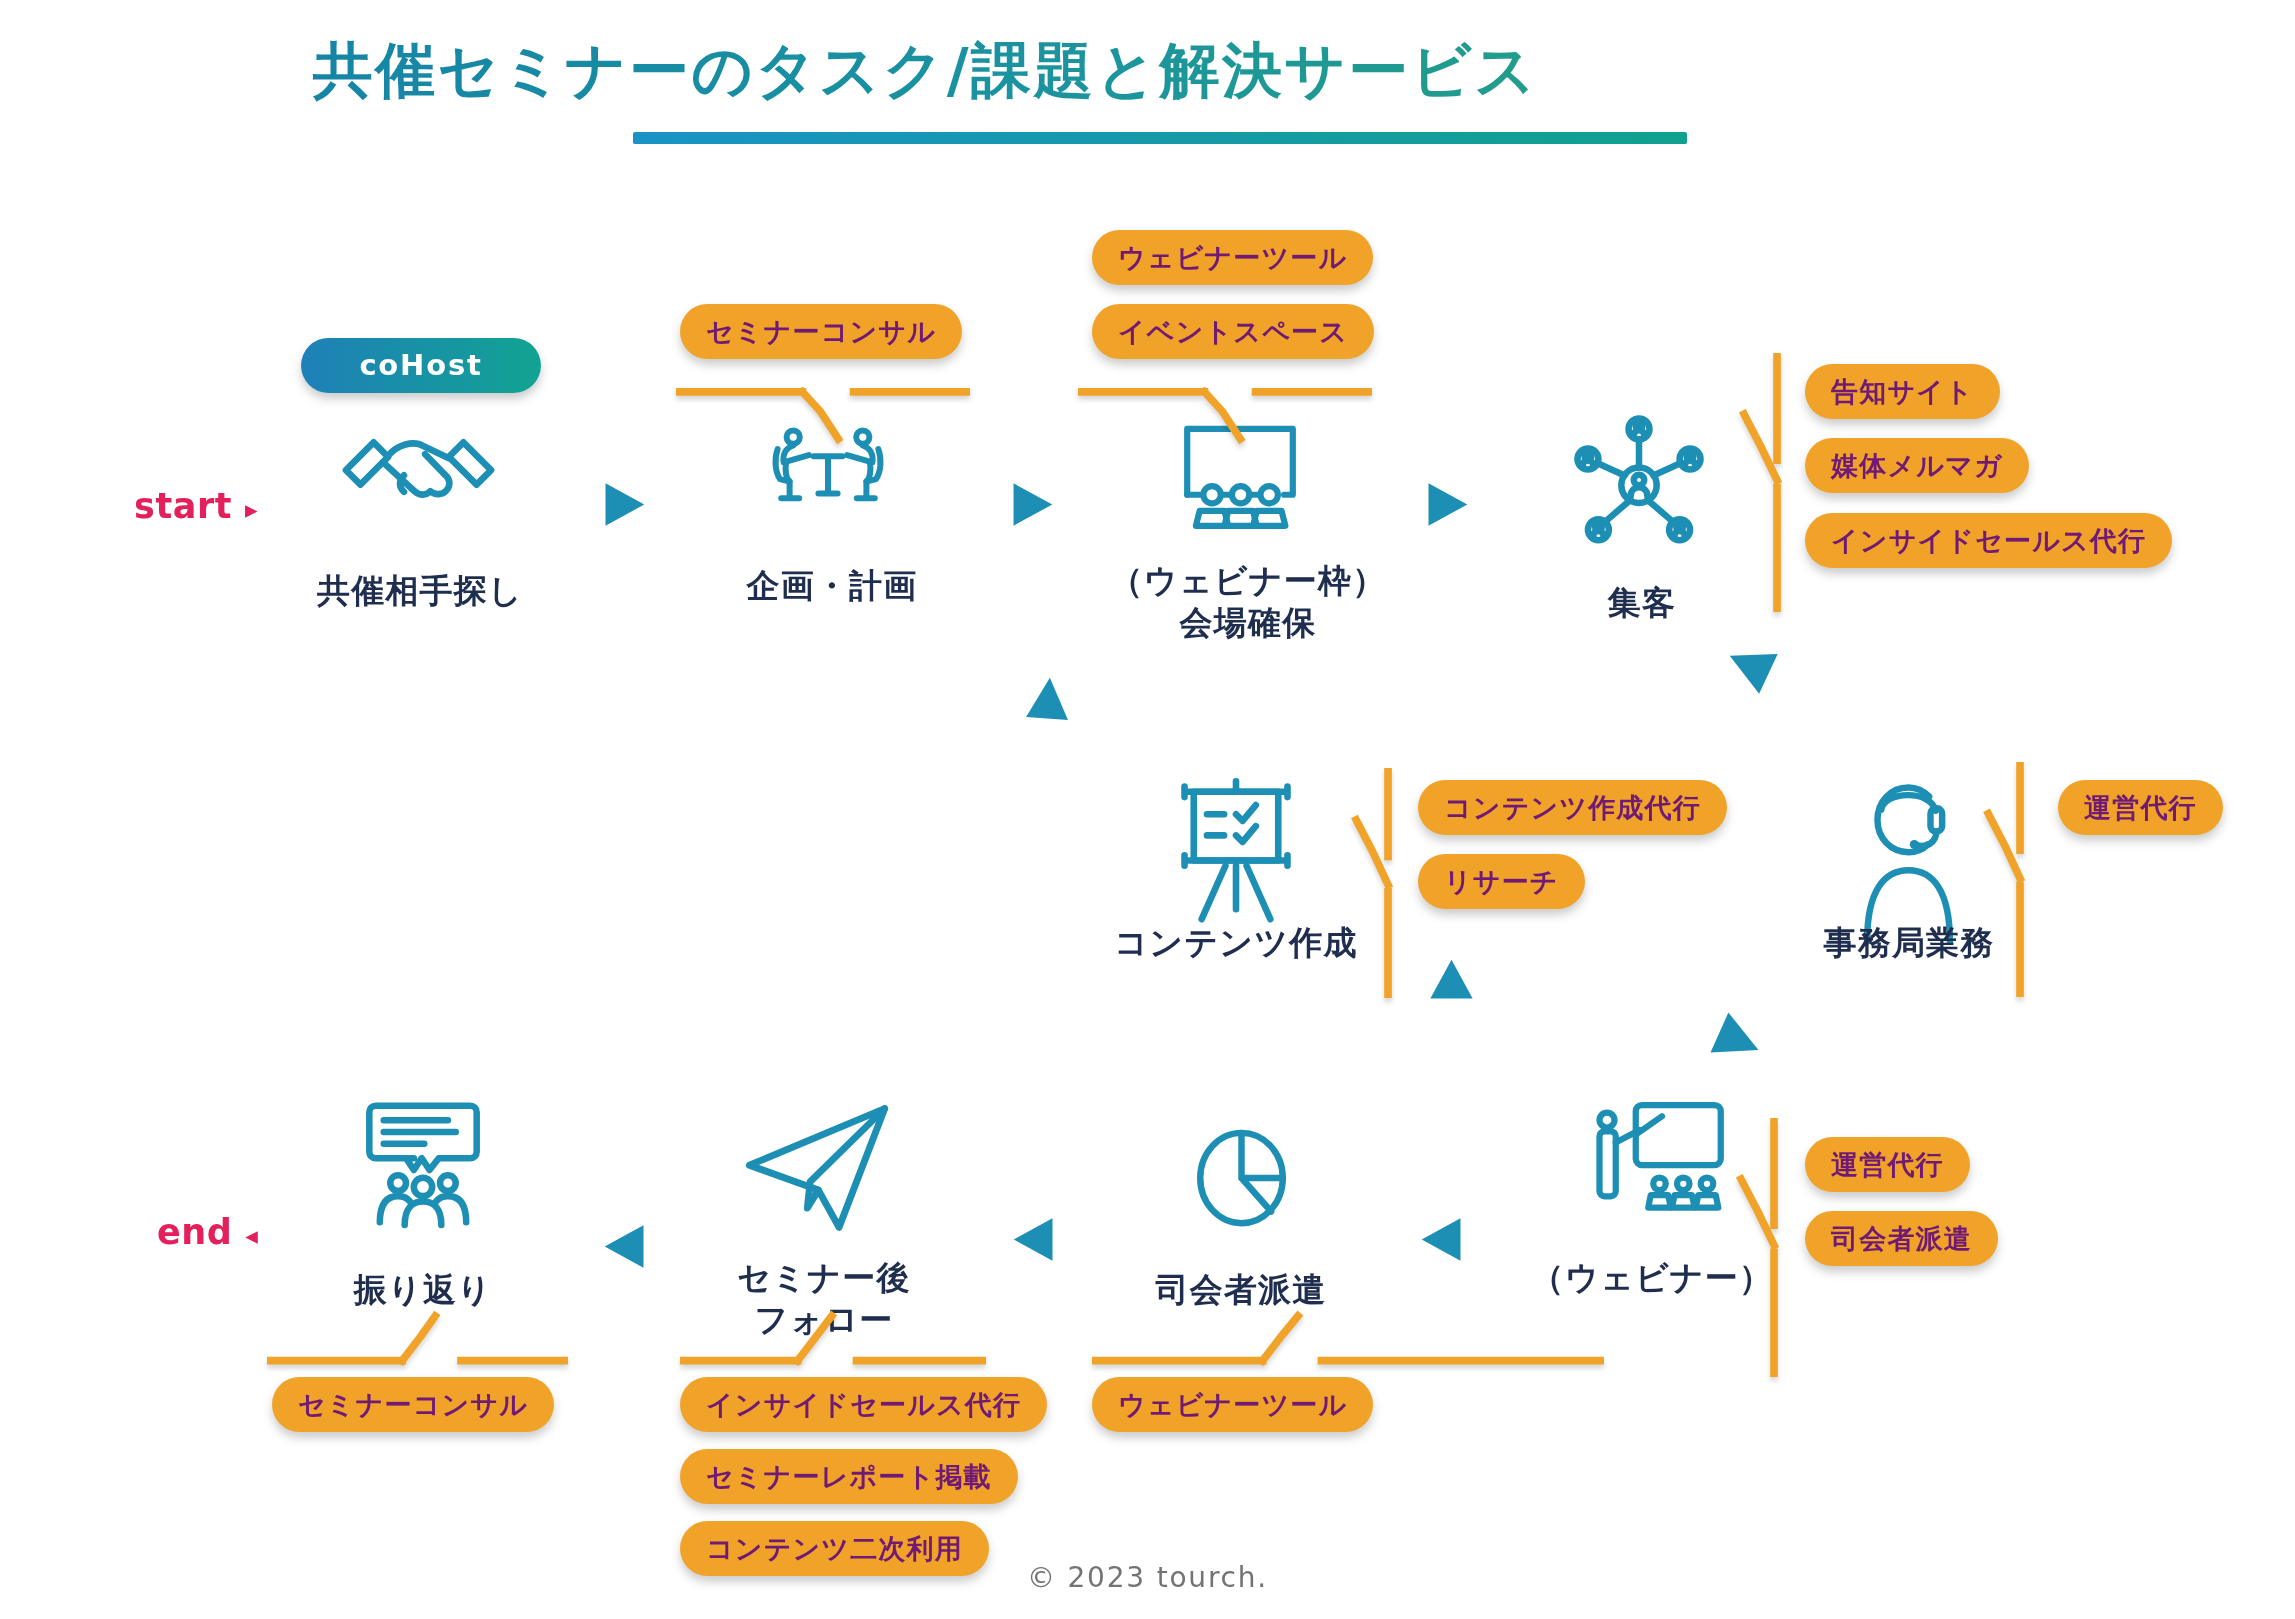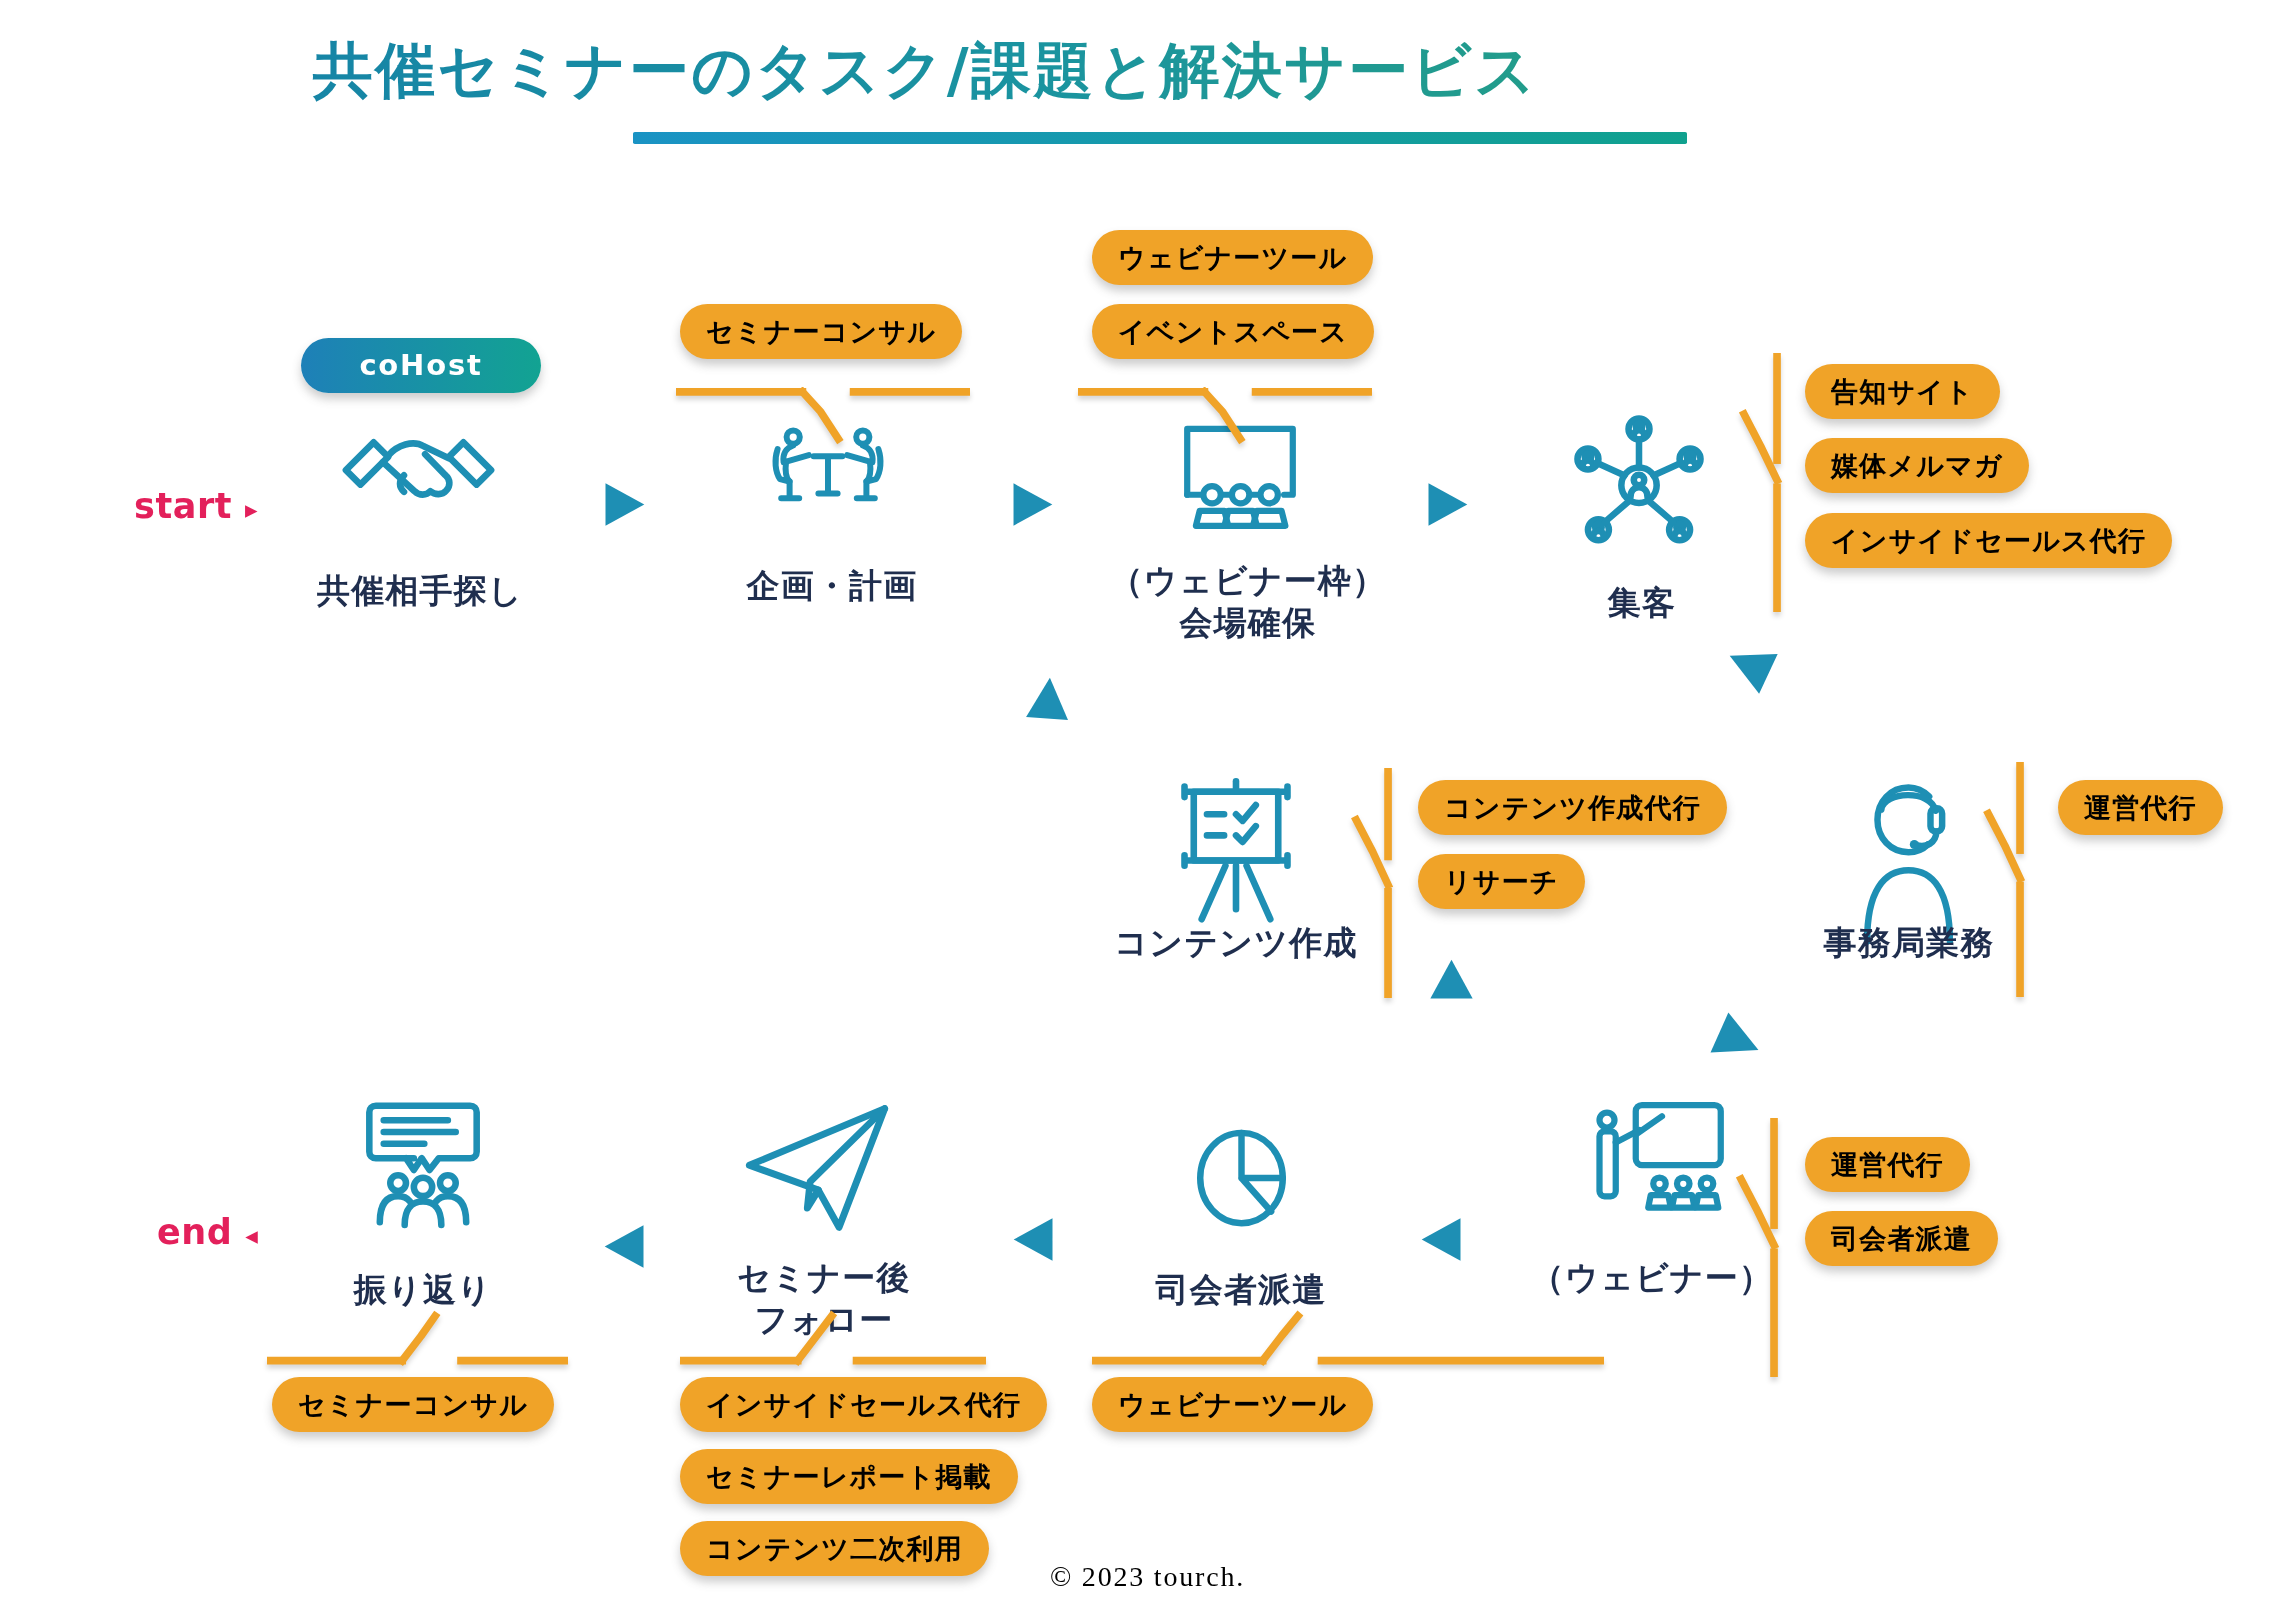--- a/index.html
+++ b/index.html
@@ -13,21 +13,21 @@
     background:linear-gradient(90deg,#147FA8 0%,#1A93A0 55%,#27A27E 100%);
     -webkit-background-clip:text;background-clip:text;
     color:transparent;-webkit-text-fill-color:transparent;
   }
   .title-underline{
     position:absolute;left:633px;top:132px;width:1054px;height:11.8px;border-radius:1.8px;
     background:linear-gradient(90deg,#1A93C4 0%,#10A18E 100%);
   }
   .badge{
     position:absolute;height:55px;line-height:55px;padding:0 26px;border-radius:28px;
-    background:#F0A328;color:#000000;font-size:27px;font-weight:bold;letter-spacing:1.2px;
+    background:#F0A328;color:#701a75;font-size:27px;font-weight:bold;letter-spacing:1.2px;
     white-space:nowrap;box-shadow:0 5.9px 9.4px rgba(90,90,90,.30);
   }
   .pill-cohost{
     position:absolute;left:301px;top:338px;width:240px;height:55px;border-radius:28px;
     background:linear-gradient(90deg,#1E80B8 0%,#12A392 100%);
     color:#fff;text-align:center;line-height:55px;font-size:29px;font-weight:bold;
     letter-spacing:1.8px;box-shadow:0 5.9px 9.4px rgba(90,90,90,.30);
   }
   .task-label{
     position:absolute;width:412px;text-align:center;font-size:33px;font-weight:bold;
@@ -41,21 +41,21 @@
   .callout{position:absolute;filter:drop-shadow(0 4.1px 2.9px rgba(0,0,0,.16));}
   .callout path{stroke:#F0A328;stroke-width:13;fill:none;stroke-linecap:square;stroke-linejoin:round;}
   .arrow{position:absolute;}
   .arrow polygon{fill:#1E8FB4;}
   .icon{position:absolute;}
   .icon svg{width:100%;height:100%;}
   .s{stroke:#1E8FB4;stroke-width:10;fill:none;stroke-linecap:round;stroke-linejoin:round;}
   .sf{fill:#1E8FB4;stroke:none;}
   .footer{
     position:absolute;left:912px;top:1561px;width:471px;text-align:center;
-    font-size:28px;color:#000000;letter-spacing:1.8px;font-family:Liberation Serif, serif;
+    font-size:28px;color:#737373;letter-spacing:1.8px;
   }
 </style>
 </head>
 <body>
 
 <div>
 
   <div class="title">共催セミナーのタスク/課題と解決サービス</div>
   <div class="title-underline"></div>
 

